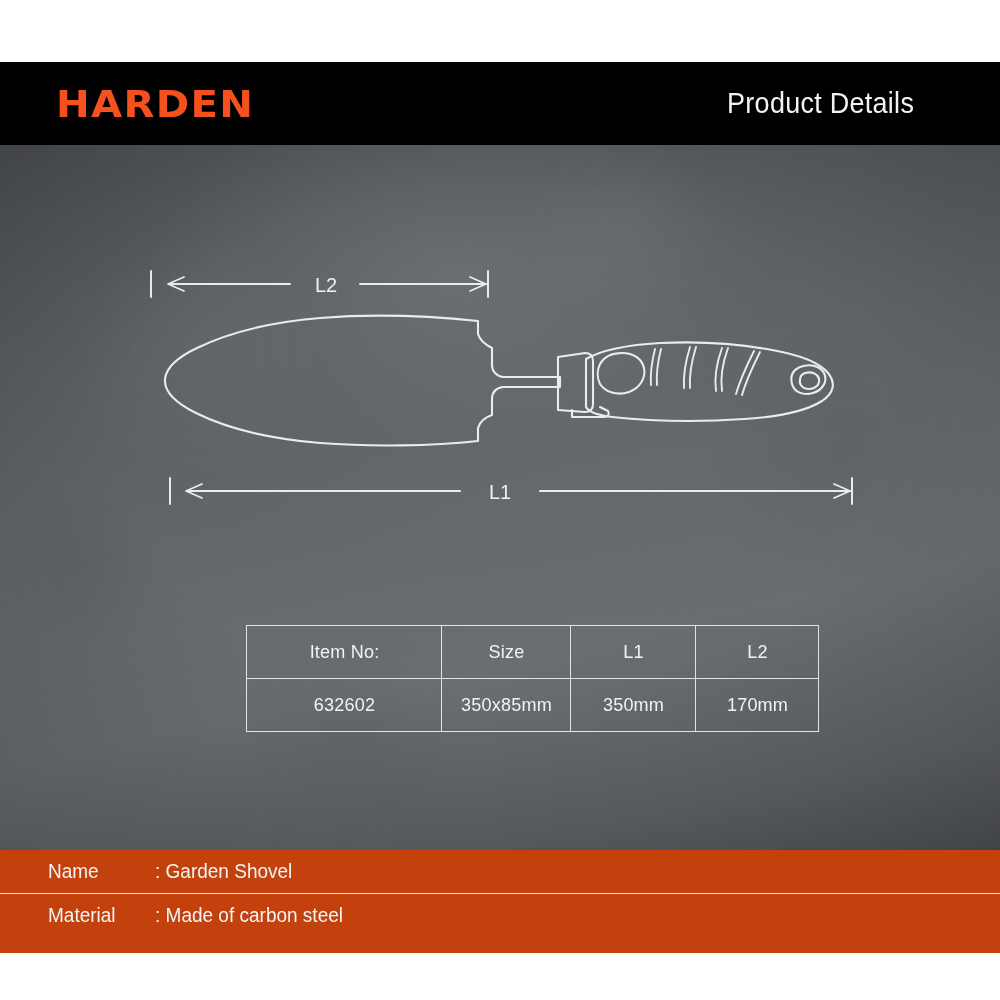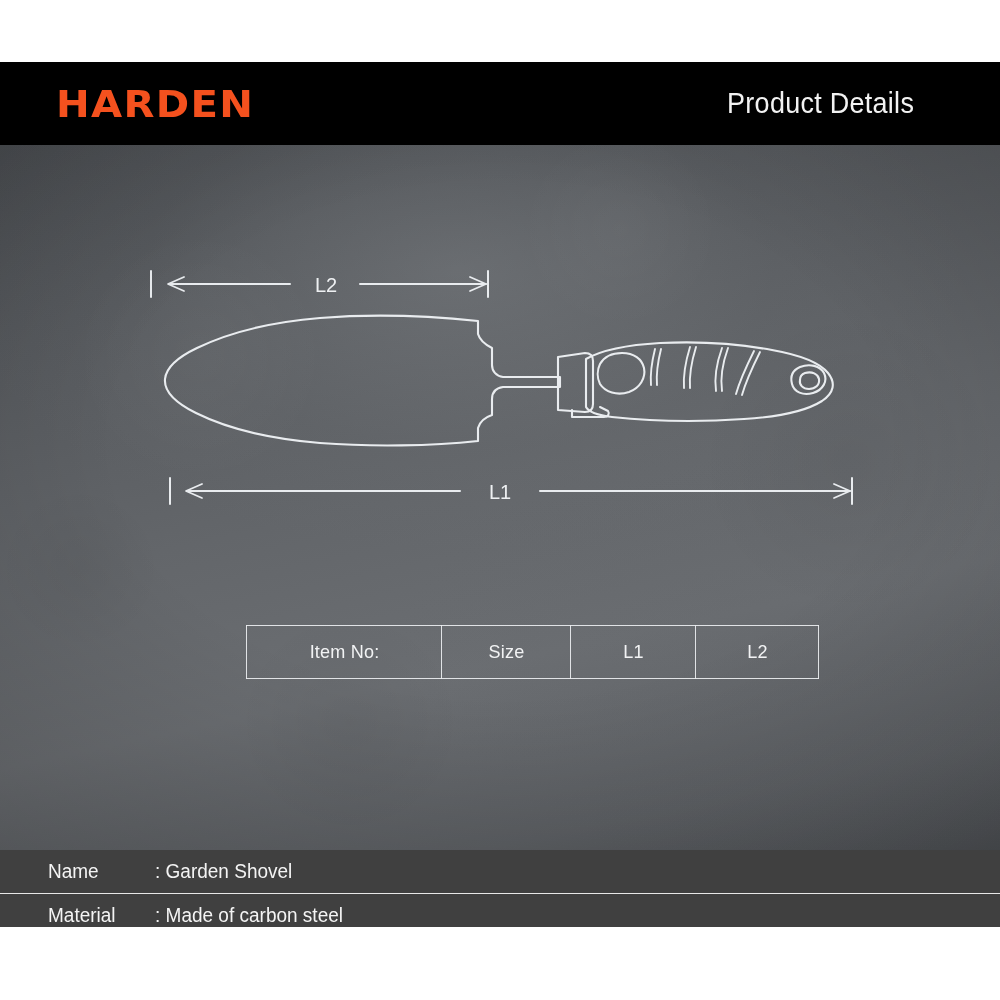--- a/index.html
+++ b/index.html
@@ -117,22 +117,22 @@
   .spec-table .c1 { width: 126px; }
   .spec-table .c2 { width: 122px; }
   .spec-table .c3 { width: 120px; }
 
   
   .footer {
     position: absolute;
     left: 0;
     top: 850px;
     width: 1000px;
-    height: 77px;
-    background: #404040;
+    height: 103px;
+    background: #c2410c;
   }
   .footer-row {
     position: relative;
     height: 43px;
     display: flex;
     align-items: center;
   }
   .footer-row + .footer-row { border-top: 1px solid #e8e8e8; text-align: center; }
   .f-label {
     position: absolute;
@@ -260,20 +260,26 @@
   </div>
 
   <table class="spec-table">
     <tbody>
       <tr>
         <td class="c0">Item No:</td>
         <td class="c1">Size</td>
         <td class="c2">L1</td>
         <td class="c3">L2</td>
       </tr>
+      <tr>
+        <td class="c0">632602</td>
+        <td class="c1">350x85mm</td>
+        <td class="c2">350mm</td>
+        <td class="c3">170mm</td>
+      </tr>
     </tbody>
   </table>
 
   <div class="footer">
     <div class="footer-row">
       <span class="f-label">Name</span>
       <span class="f-value">: Garden Shovel</span>
     </div>
     <div class="footer-row">
       <span class="f-label">Material</span>

